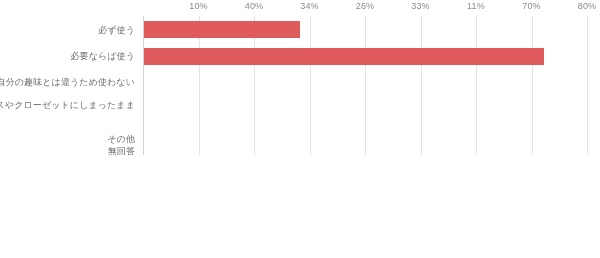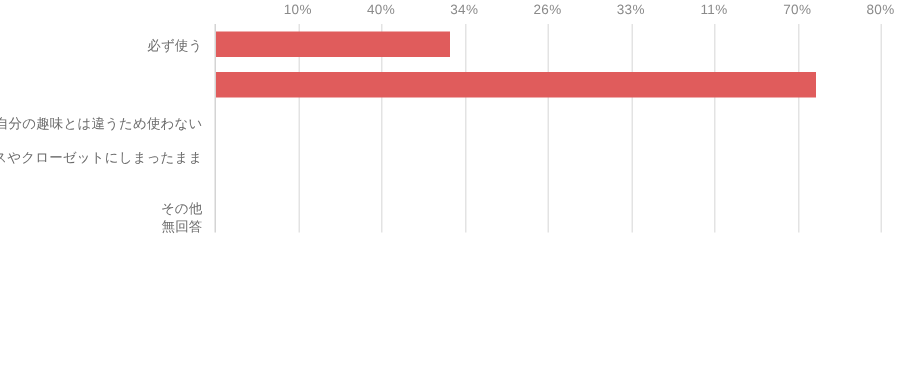--- a/index.html
+++ b/index.html
@@ -111,19 +111,20 @@
     <div class="tick-label" style="left:388.5px">70%</div>
     <div class="tick-label" style="left:444px">80%</div>
 
     <div class="bar" style="top: 5px; left: 1px; width: 155.955px; background: rgb(224, 92, 92);"></div>
     <div class="bar" style="top: 31.5px; left: 1px; width: 400.155px; background: rgb(224, 92, 92);"></div>
 
   </div>
 
   <div class="cat-labels">
     <div class="cat-label" style="top:9px">必ず使う</div>
+    <div class="cat-label" style="top:35px">必要ならば使う</div>
     <div class="cat-label" style="top:61px">自分の趣味とは違うため使わない</div>
     <div class="cat-label" style="top:84px">タンスやクローゼットにしまったまま</div>
     <div class="cat-label" style="top:118px">その他</div>
     <div class="cat-label" style="top:130px">無回答</div>
   </div>
 
 </div>
 
 </body></html>

